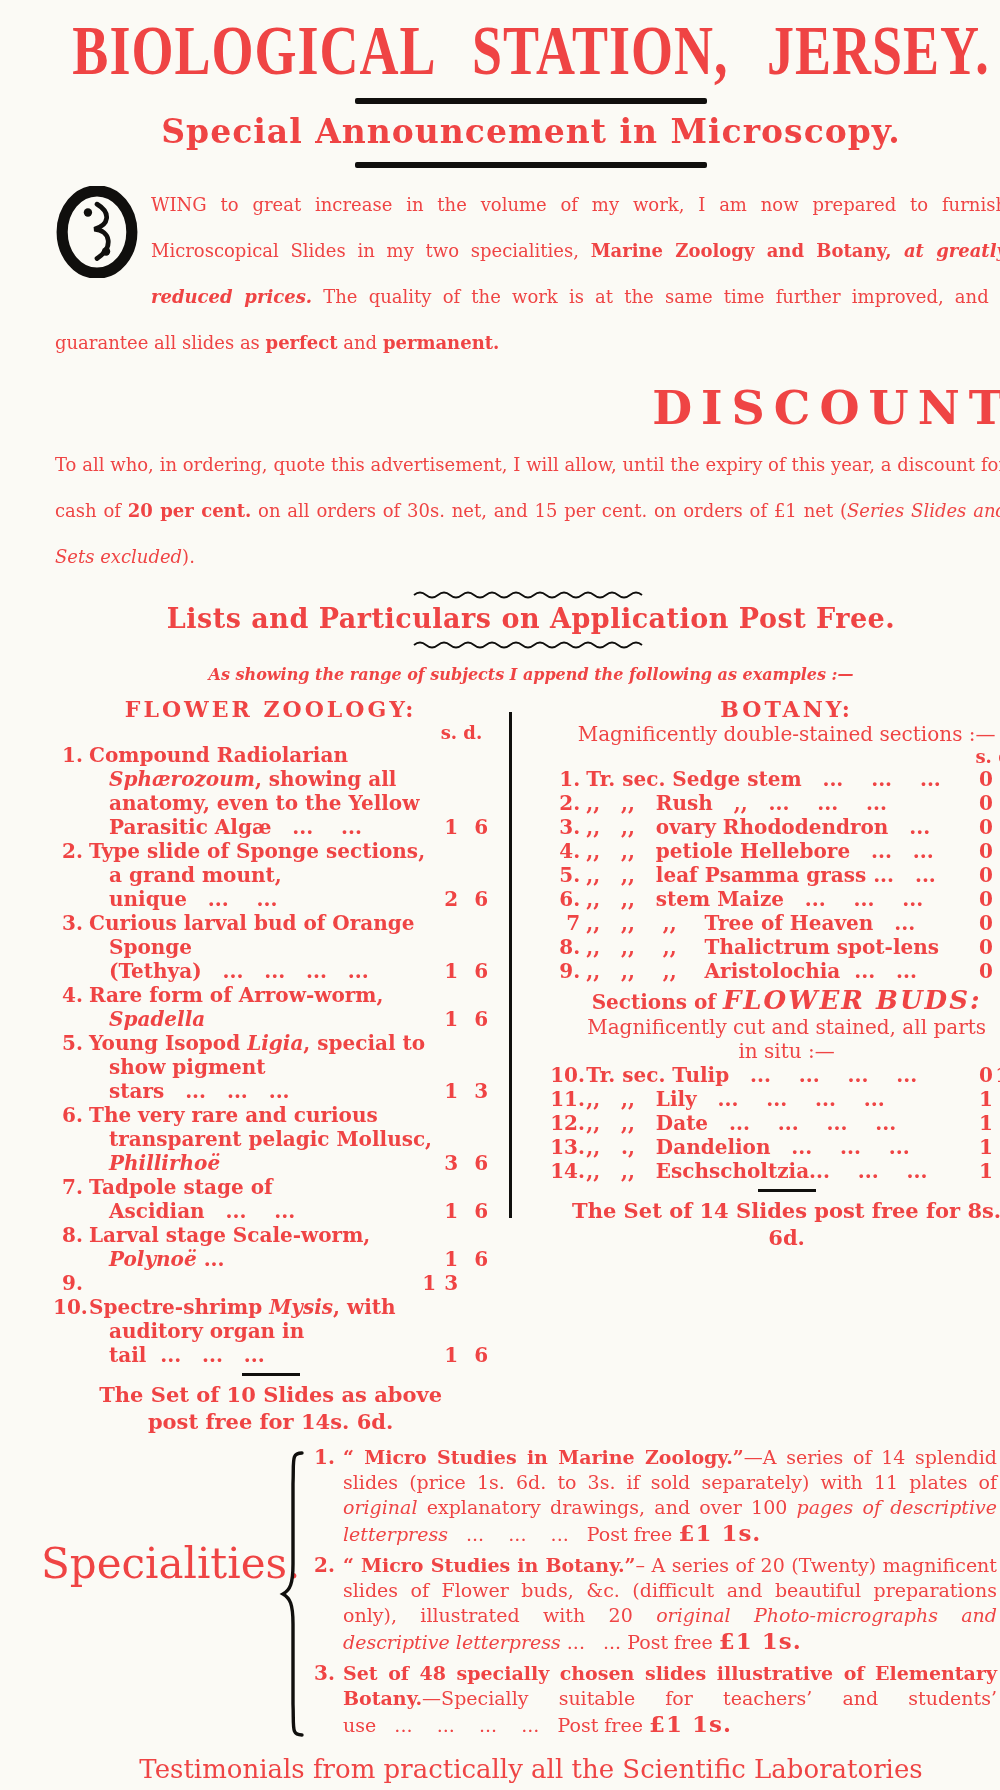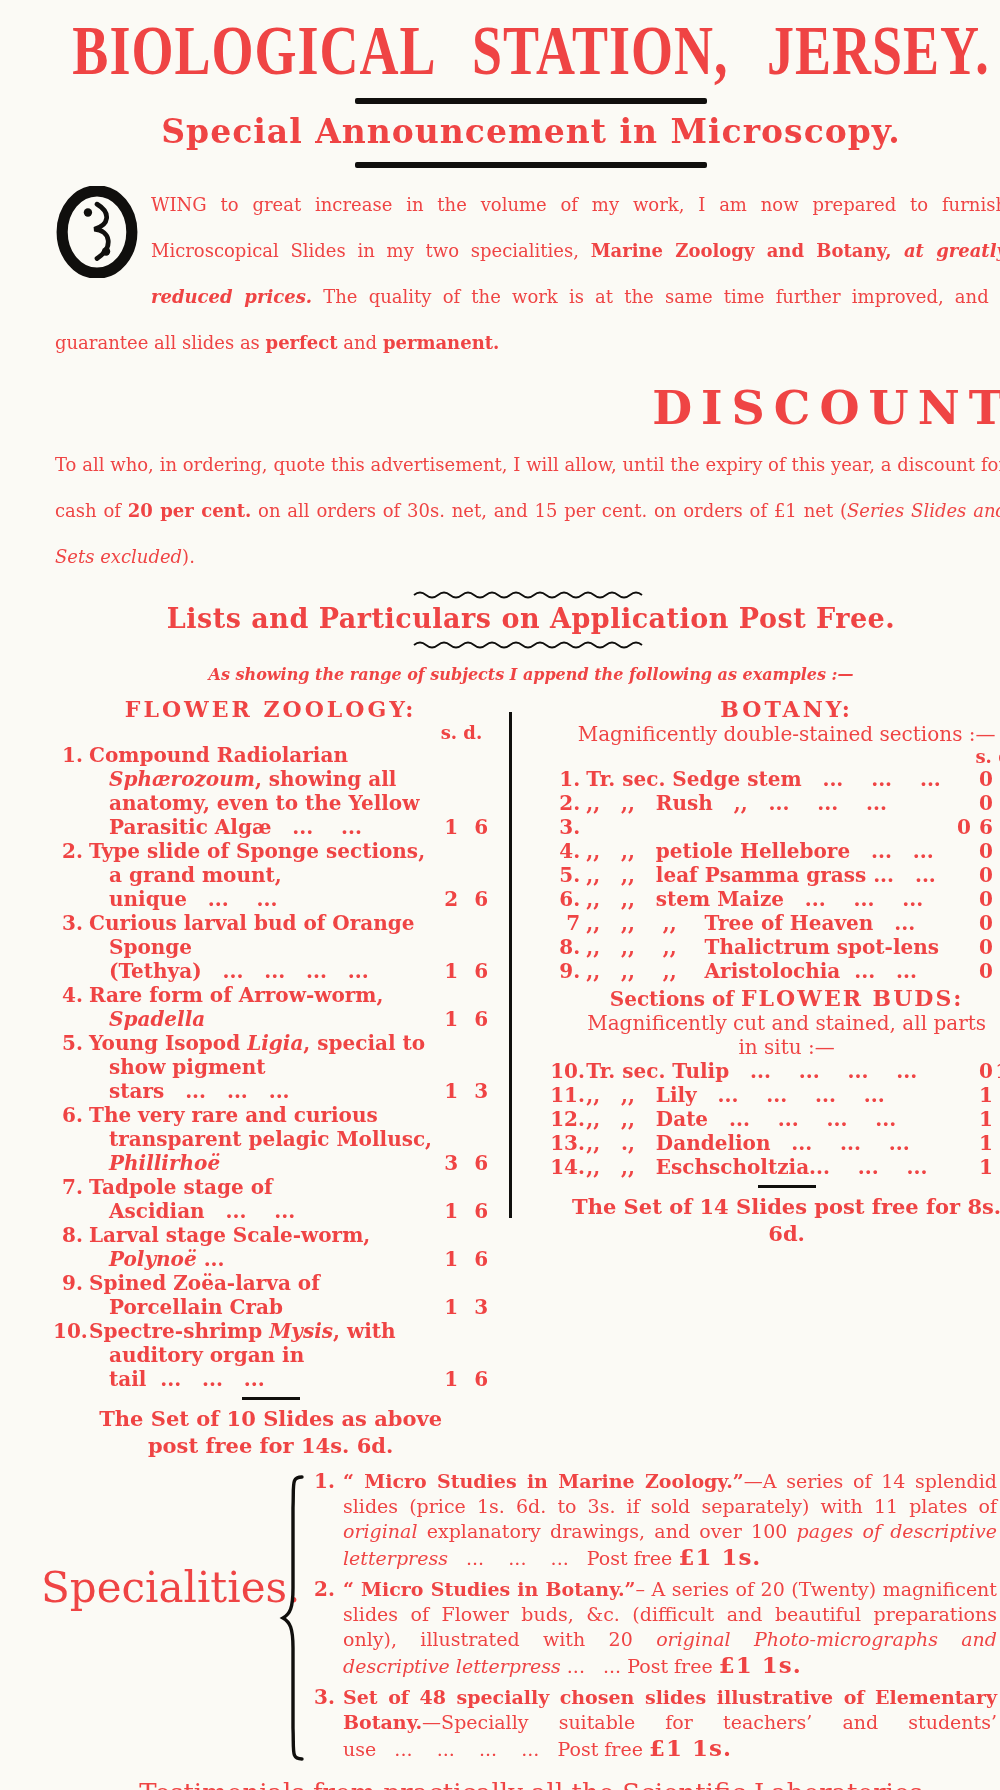--- a/index.html
+++ b/index.html
@@ -52,21 +52,21 @@
   .plist{font-size:20px;line-height:24px;}
   .row{display:grid;grid-template-columns:36px 1fr 22px 30px;}
   .row .num{text-align:right;padding-right:6px;font-weight:bold;}
   .row .txt{padding-left:20px;text-indent:-20px;font-weight:bold;}
   .row .txt i{font-style:italic;}
   .row .ps,.row .pd{align-self:end;text-align:right;font-weight:bold;}
   .mini-rule{width:58px;height:3px;background:#100f0d;margin:6px auto 5px;}
   .set-note{font-weight:bold;font-size:21px;line-height:27px;text-align:center;}
   .flower-head{text-align:center;margin-top:2px;}
   .flower-head .pre{font-weight:bold;font-size:20px;}
-  .flower-head .caps{font-weight:bold;font-size:22px;letter-spacing:2px;}
+  .flower-head .caps{font-weight:bold;font-size:26px;letter-spacing:2px;font-style:italic;}
   
   .specialities{display:flex;margin-top:10px;padding-left:10px;}
   .spec-label{
     width:238px;font-size:42px;line-height:46px;padding-top:96px;text-align:center;
     font-family:"DejaVu Serif", serif;
   }
   .brace{flex:0 0 30px;padding-top:4px;}
   .spec-items{width:688px;padding-right:14px;}
   .spec-item{display:grid;grid-template-columns:34px 1fr;margin-bottom:6px;}
   .spec-item .num{font-weight:bold;font-size:20px;text-align:right;padding-right:8px;}
@@ -162,21 +162,20 @@
           <span class="pd">6</span>
         </div>
           <div class="row">
           <span class="num">8.</span>
           <span class="txt"><span>Larval stage Scale-worm, </span><i>Polynoë</i><span> ...</span></span>
           <span class="ps">1</span>
           <span class="pd">6</span>
         </div>
           <div class="row">
           <span class="num">9.</span>
-          <span class="txt"><span>Spined Zoëa-larva of Porcellain Crab</span><i></i><span></span></span>
           <span class="ps">1</span>
           <span class="pd">3</span>
         </div>
           <div class="row">
           <span class="num">10.</span>
           <span class="txt"><span>Spectre-shrimp </span><i>Mysis</i><span>, with auditory organ in tail&nbsp;&nbsp;...&nbsp;&nbsp;&nbsp;...&nbsp;&nbsp;&nbsp;...</span></span>
           <span class="ps">1</span>
           <span class="pd">6</span>
         </div>
         </div>
@@ -200,20 +199,21 @@
           <span class="pd">6</span>
         </div>
           <div class="row">
           <span class="num">2.</span>
           <span class="txt"><span>,,&nbsp;&nbsp;&nbsp;,,&nbsp;&nbsp;&nbsp;Rush&nbsp;&nbsp;&nbsp;,,&nbsp;&nbsp;&nbsp;...&nbsp;&nbsp;&nbsp;&nbsp;...&nbsp;&nbsp;&nbsp;&nbsp;...</span><i></i><span></span></span>
           <span class="ps">0</span>
           <span class="pd">6</span>
         </div>
           <div class="row">
           <span class="num">3.</span>
+          <span class="txt"><span>,,&nbsp;&nbsp;&nbsp;,,&nbsp;&nbsp;&nbsp;ovary Rhododendron&nbsp;&nbsp;&nbsp;...</span><i></i><span></span></span>
           <span class="ps">0</span>
           <span class="pd">6</span>
         </div>
           <div class="row">
           <span class="num">4.</span>
           <span class="txt"><span>,,&nbsp;&nbsp;&nbsp;,,&nbsp;&nbsp;&nbsp;petiole Hellebore&nbsp;&nbsp;&nbsp;...&nbsp;&nbsp;&nbsp;...</span><i></i><span></span></span>
           <span class="ps">0</span>
           <span class="pd">6</span>
         </div>
           <div class="row">

